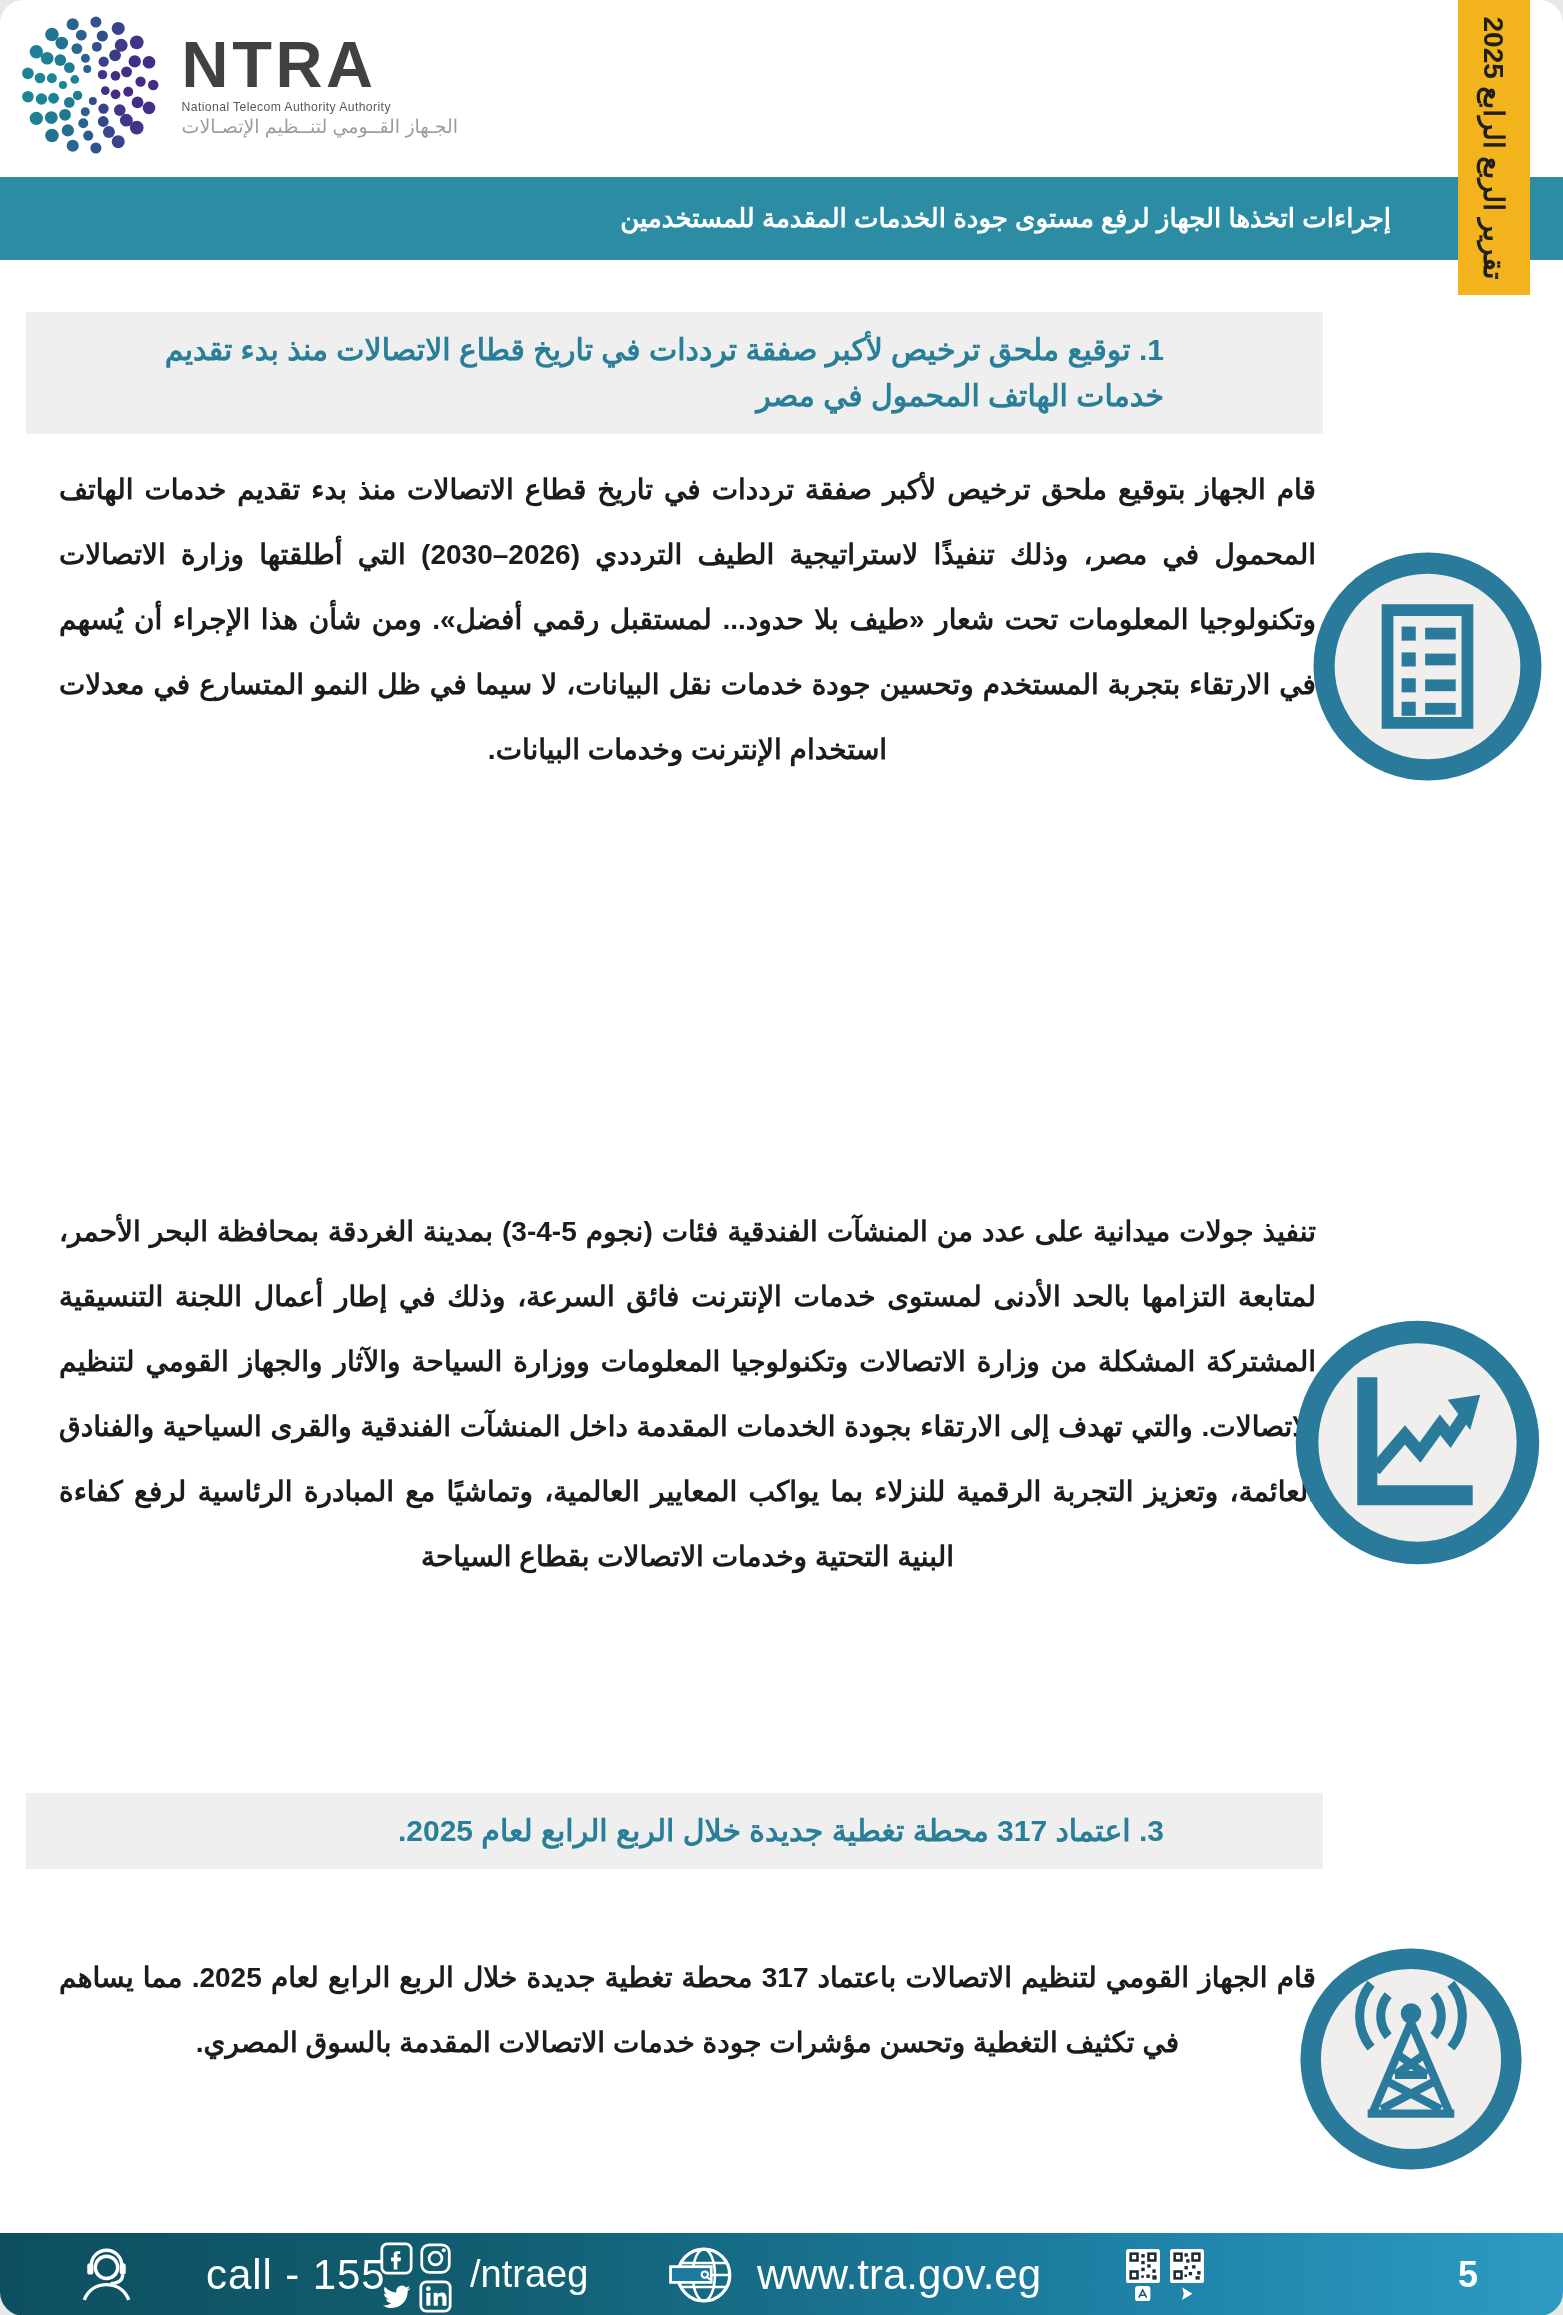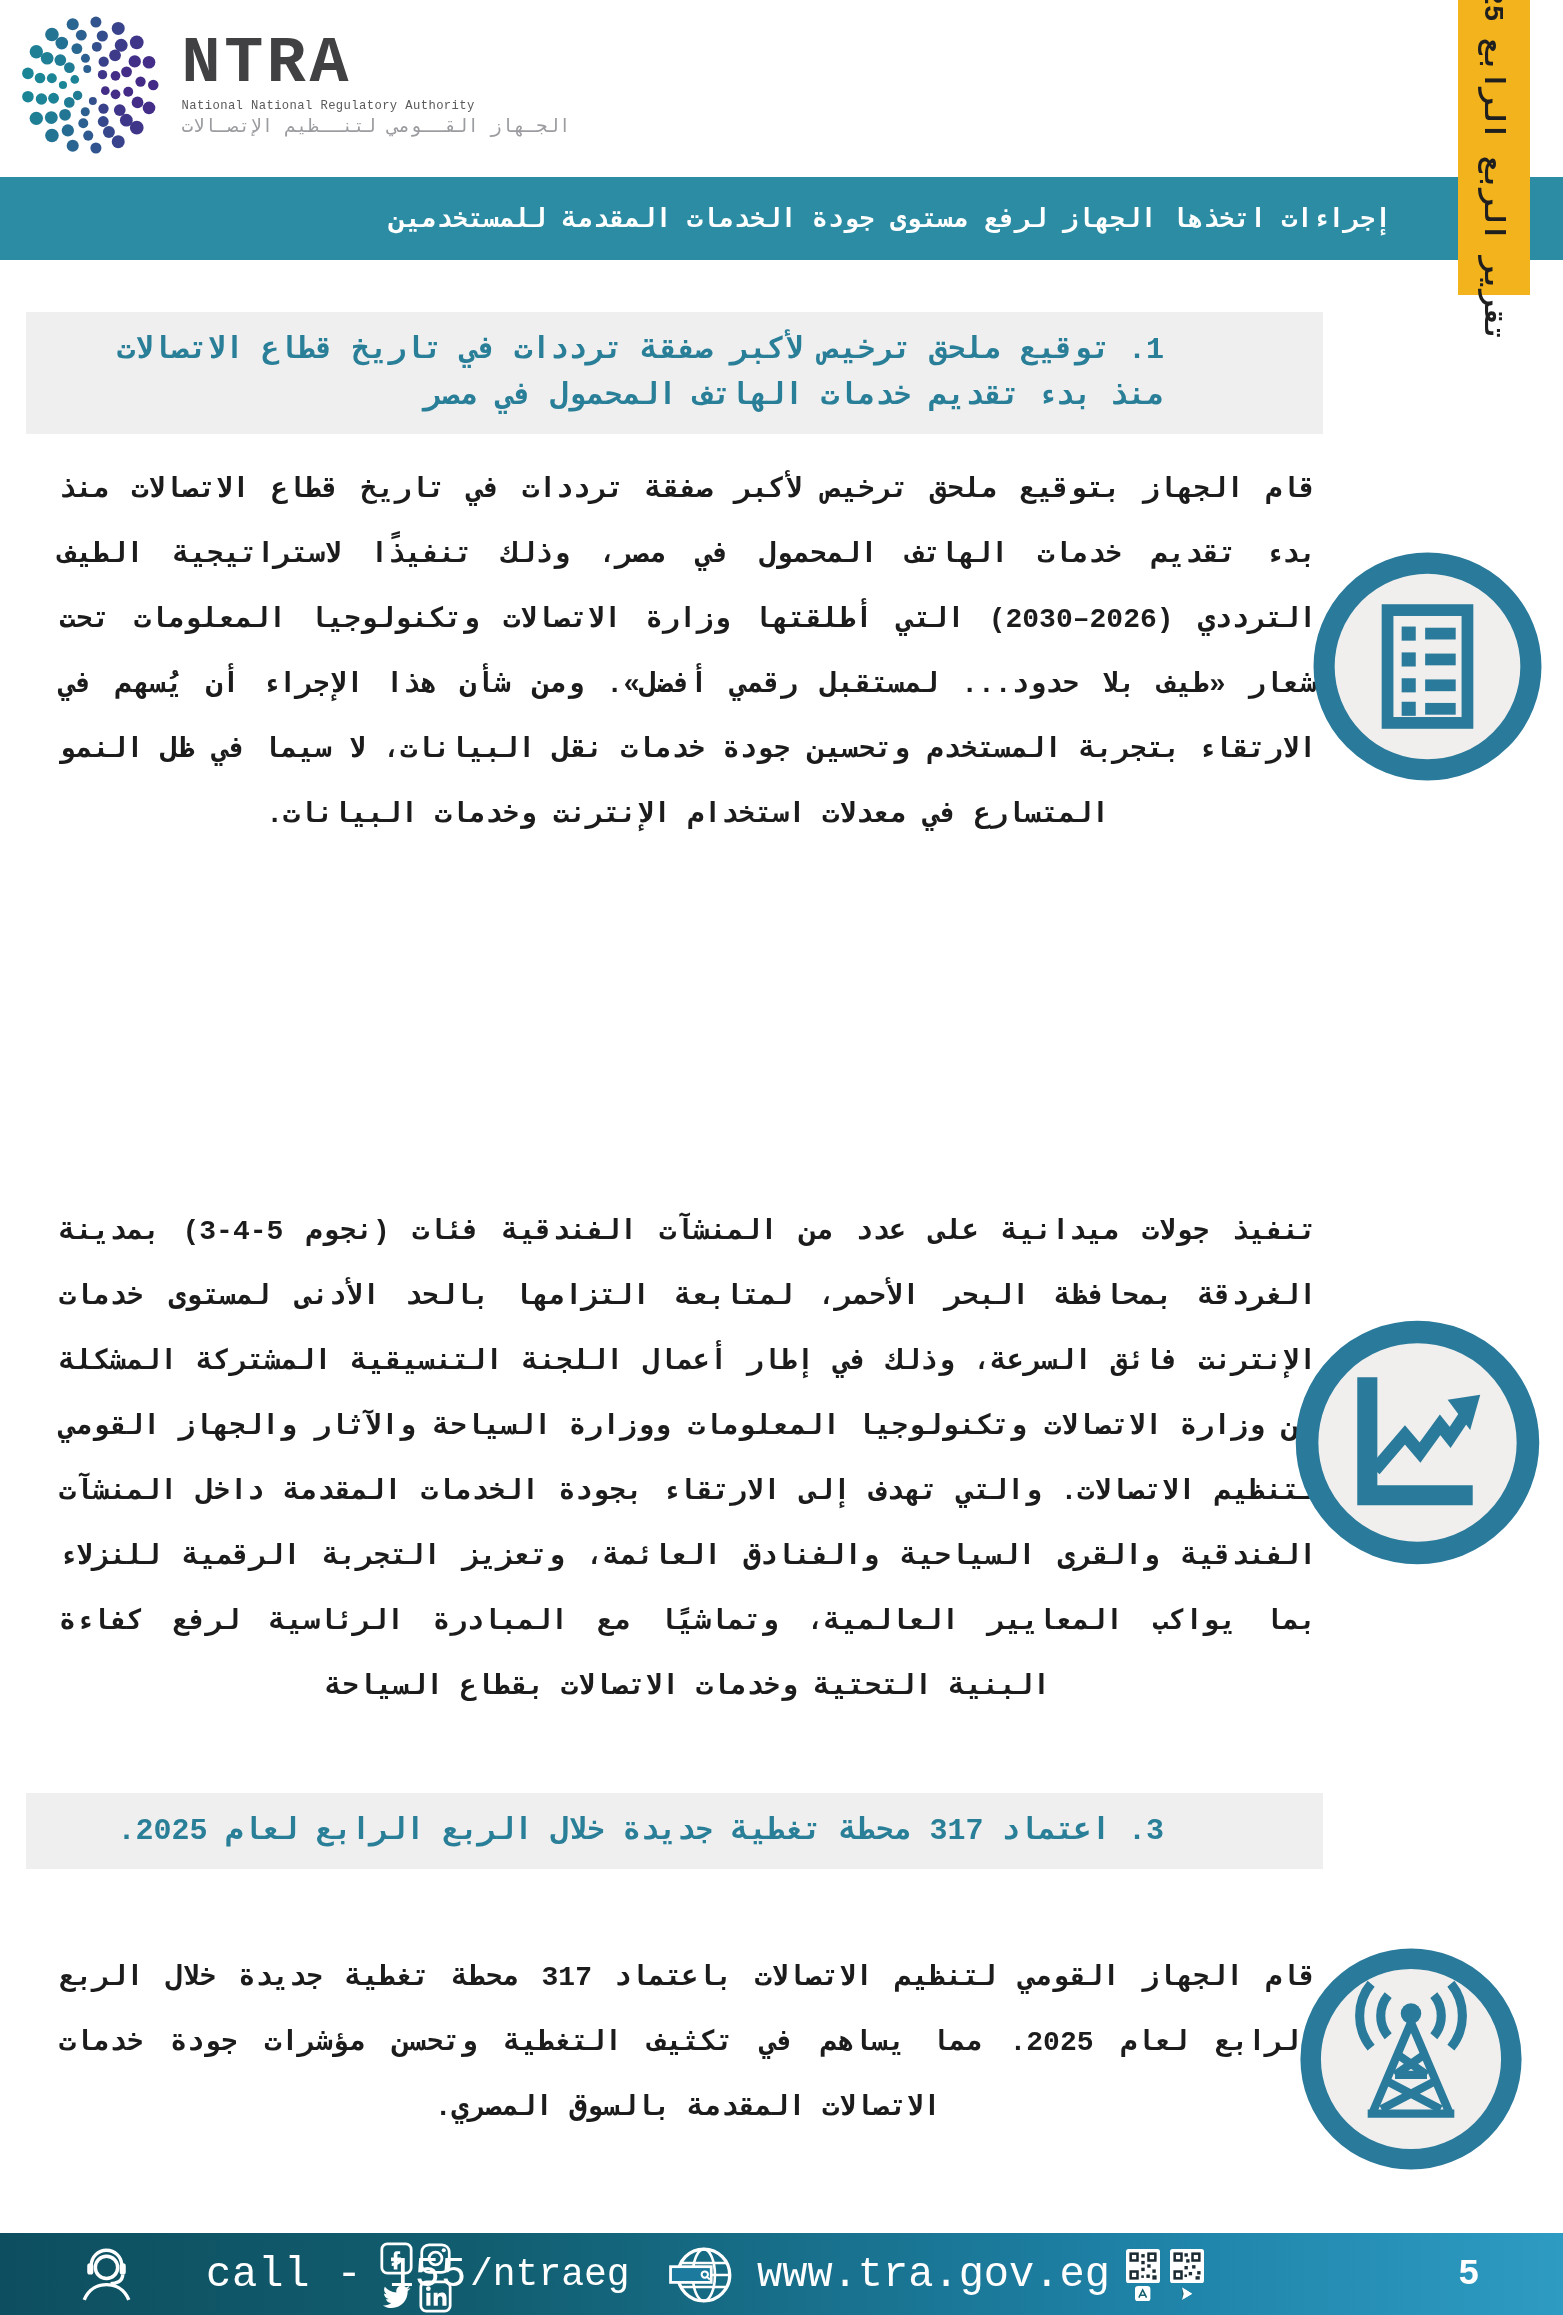--- a/index.html
+++ b/index.html
@@ -1,18 +1,18 @@
 <!DOCTYPE html>
 <html lang="ar" style="font-size:14.5px"><head>
 <meta charset="utf-8">
 <style>
   html,body{margin:0;padding:0;background:#e8e8e8;}
   .page{
     position:relative;width:1563px;height:2316px;background:#ffffff;
-    font-family:Liberation Mono, monospace;overflow:hidden;margin:0 auto;
+    font-family:Liberation Sans, sans-serif;overflow:hidden;margin:0 auto;border-radius:24px;
   }
   
   .logo{position:absolute;left:16.3px;top:11px;display:flex;align-items:center;gap:16.3px;}
   .logo-dots{width:149px;height:149px;}
   .logo-text{display:flex;flex-direction:column;}
   .logo-brand{font-size:65px;font-weight:bold;color:#414042;letter-spacing:3.6px;line-height:63px;}
   .logo-sub-en{font-size:12.2px;color:#58595b;margin-top:3.6px;letter-spacing:0.4px;}
   .logo-sub-ar{font-size:19px;color:#9a9ca0;margin-top:1px;direction:rtl;text-align:left;}
   
   .side-tab{position:absolute;left:1458px;top:0;width:72px;height:295px;background:#F2B31C;z-index:5;}
@@ -127,21 +127,21 @@
           <circle cx="85.1" cy="99.7" r="4.4" fill="rgb(51,80,141)"></circle>
           <circle cx="68.2" cy="93.5" r="5.2" fill="rgb(32,123,148)"></circle>
           <circle cx="65.1" cy="75.8" r="4.8" fill="rgb(28,131,150)"></circle>
           <circle cx="78.9" cy="64.3" r="4.4" fill="rgb(44,96,144)"></circle>
           <circle cx="95.8" cy="70.5" r="5.2" fill="rgb(63,53,137)"></circle>
           <circle cx="98.9" cy="88.2" r="4.8" fill="rgb(67,45,135)"></circle>
         </svg>
     </div>
     <div class="logo-text">
       <div class="logo-brand">NTRA</div>
-      <div class="logo-sub-en">National National Regulatory Authority</div>
+      <div class="logo-sub-en">National Telecom Authority Authority</div>
       <div class="logo-sub-ar">الجـهاز القــومي لتنــظيم الإتصـالات</div>
     </div>
   </div>
 
   <div class="side-tab">
     <div class="side-tab-label">تقرير الربع الرابع 2025</div>
   </div>
 
   <div class="title-band">
     <div class="title">إجراءات اتخذها الجهاز لرفع مستوى جودة الخدمات المقدمة للمستخدمين</div>

